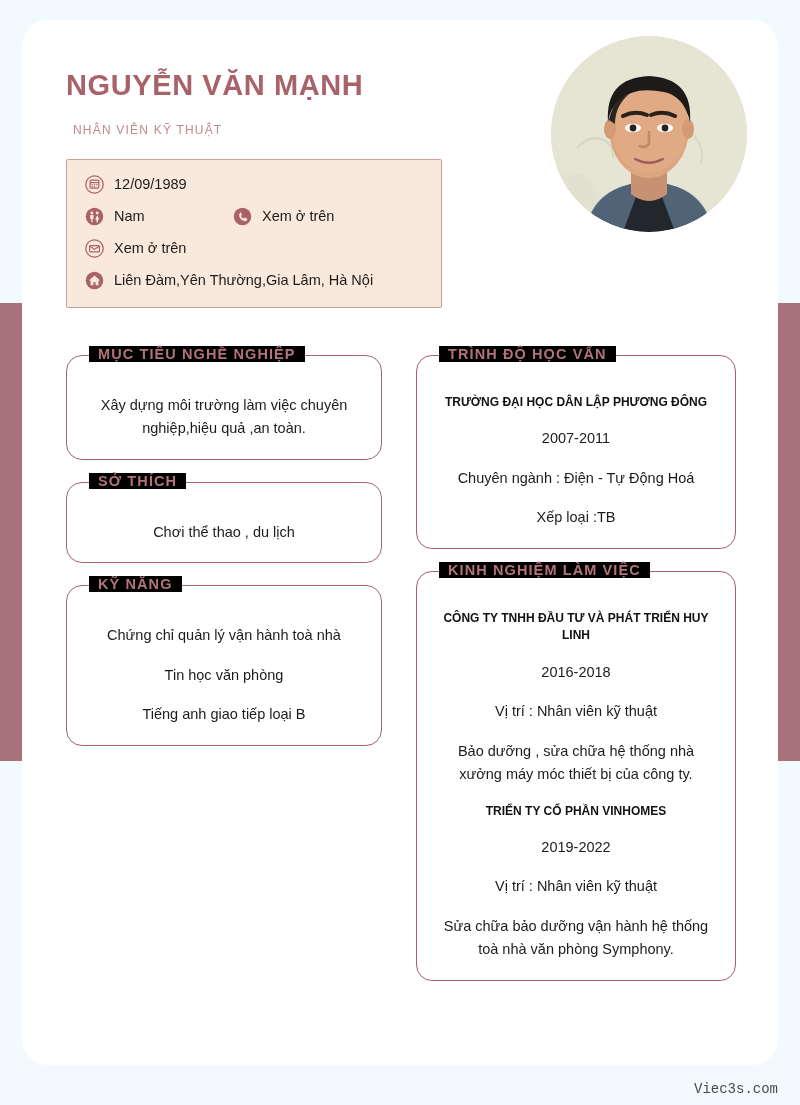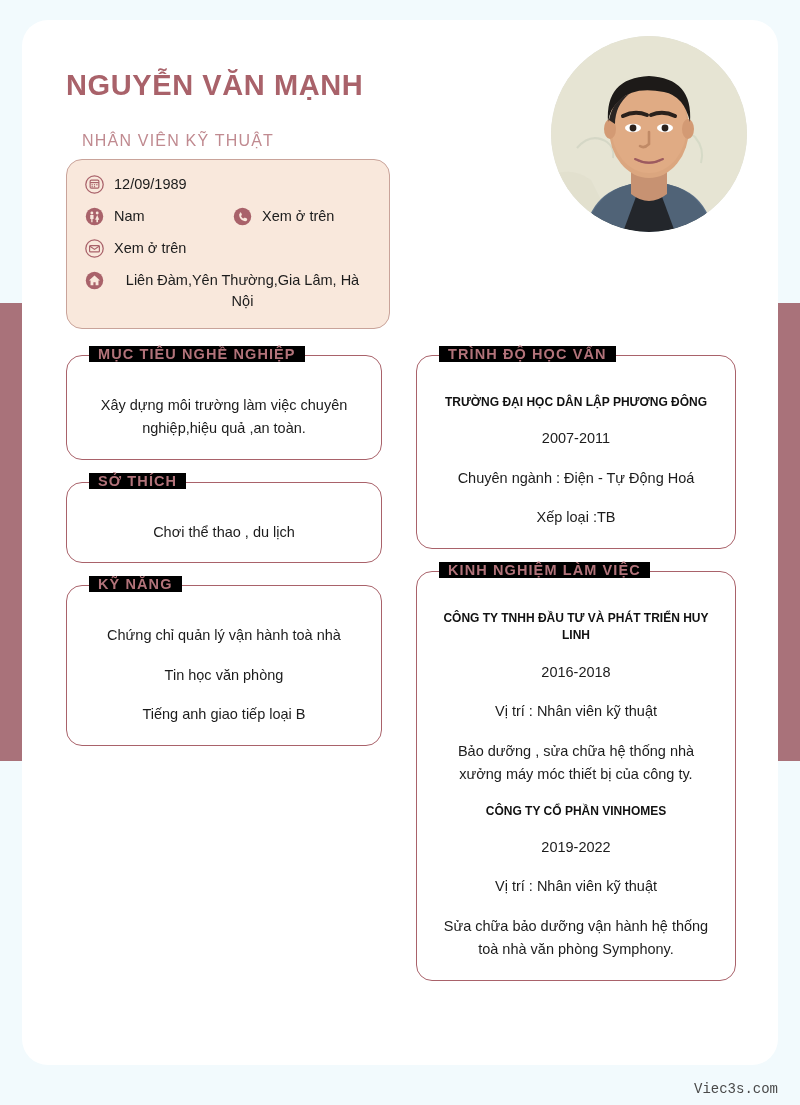--- a/index.html
+++ b/index.html
@@ -56,47 +56,47 @@
     font-weight: bold;
     letter-spacing: 0.6px;
     color: #a9626a;
     margin: 0;
     line-height: 1.2;
   }
   .job-title {
     position: absolute;
     left: 44px;
     top: 96px;
-    font-size: 16px;
+    font-size: 12px;
     letter-spacing: 1.2px;
     color: #c08a90;
-    margin: 16px;
+    margin: 7px;
   }
 
   .photo-wrap {
     position: absolute;
     right: 31px;
     top: 16px;
     width: 196px;
     height: 196px;
     border-radius: 50%;
     overflow: hidden;
     background: #dfe0d4;
   }
   .photo-wrap svg { display: block; width: 100%; height: 100%; }
 
   
   .contact-box {
     position: absolute;
     left: 44px;
     top: 139px;
-    width: 324px;
+    width: 376px;
     background: #f9e8dc;
     border: 1.5px solid #c9a39a;
-    border-radius: 16px;
+    border-radius: 2px;
     padding: 14px 18px 16px 18px;
     box-sizing: border-box;
   }
   .contact-row {
     display: flex;
     align-items: flex-start;
     margin-bottom: 11px;
   }
   .contact-row:last-child { margin-bottom: 0; }
   .contact-cell {
@@ -362,21 +362,21 @@
       <div class="section-body">
 
         <div class="entry">
           <p class="entry-title">CÔNG TY TNHH ĐẦU TƯ VÀ PHÁT TRIỂN HUY LINH</p>
           <p class="entry-line">2016-2018</p>
           <p class="entry-line">Vị trí : Nhân viên kỹ thuật</p>
           <p class="entry-line">Bảo dưỡng , sửa chữa hệ thống nhà xưởng máy móc thiết bị của công ty.</p>
         </div>
 
         <div class="entry">
-          <p class="entry-title">CÔNG TY CỔ PHẦN VINHOMES</p>
+          <p class="entry-title">TRIỂN TY CỔ PHẦN VINHOMES</p>
           <p class="entry-line">2019-2022</p>
           <p class="entry-line">Vị trí : Nhân viên kỹ thuật</p>
           <p class="entry-line">Sửa chữa bảo dưỡng vận hành hệ thống toà nhà văn phòng Symphony.</p>
         </div>
 
       </div>
     </div>
 
   </div>
 

